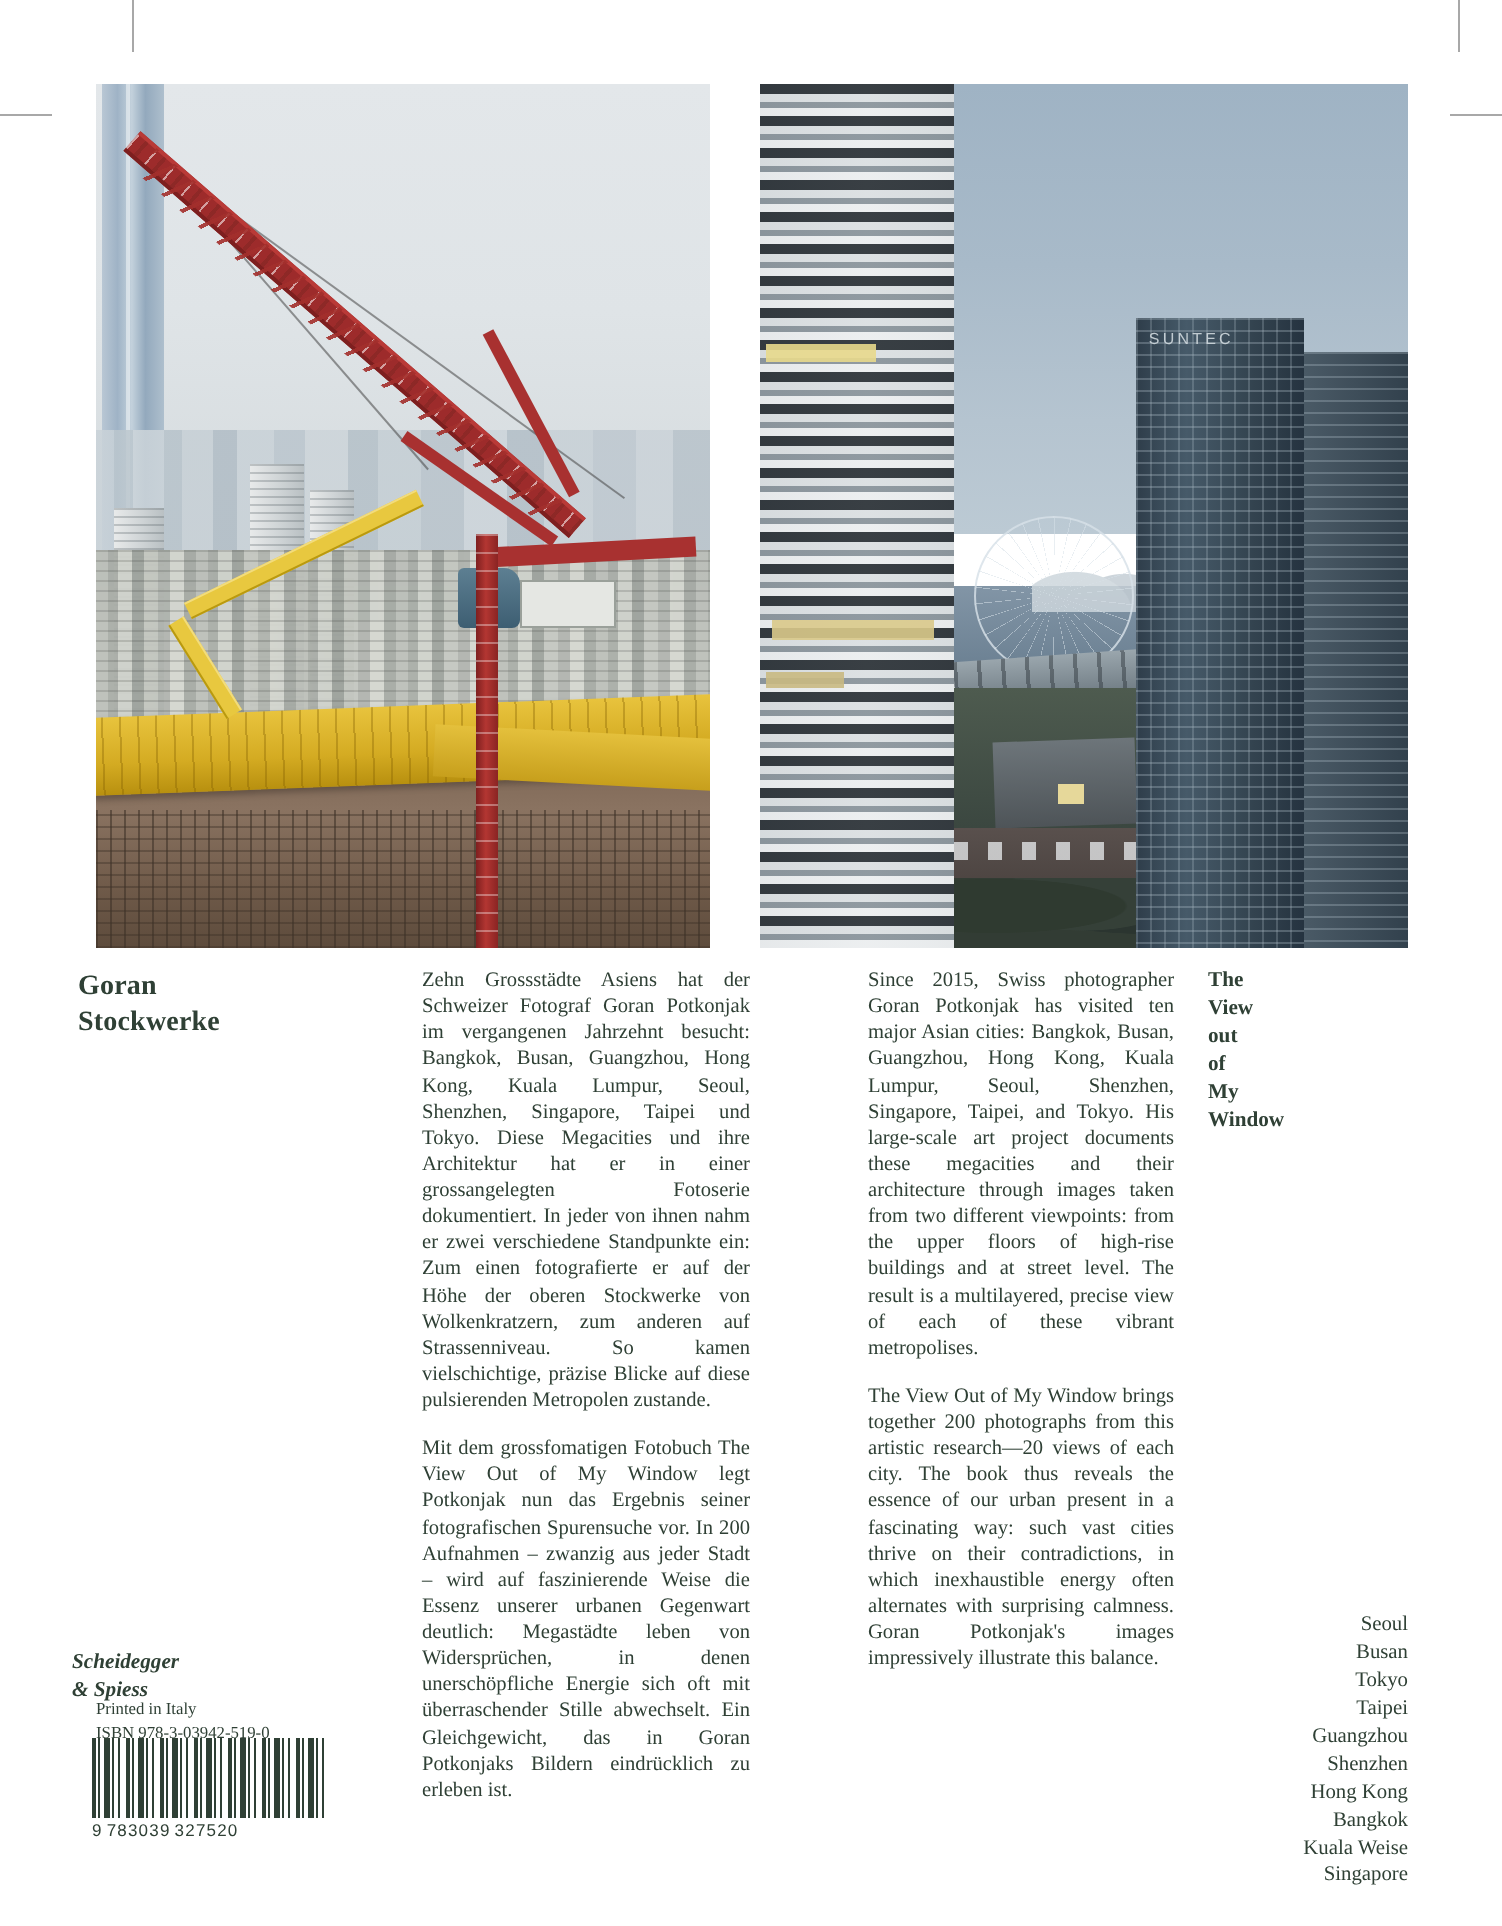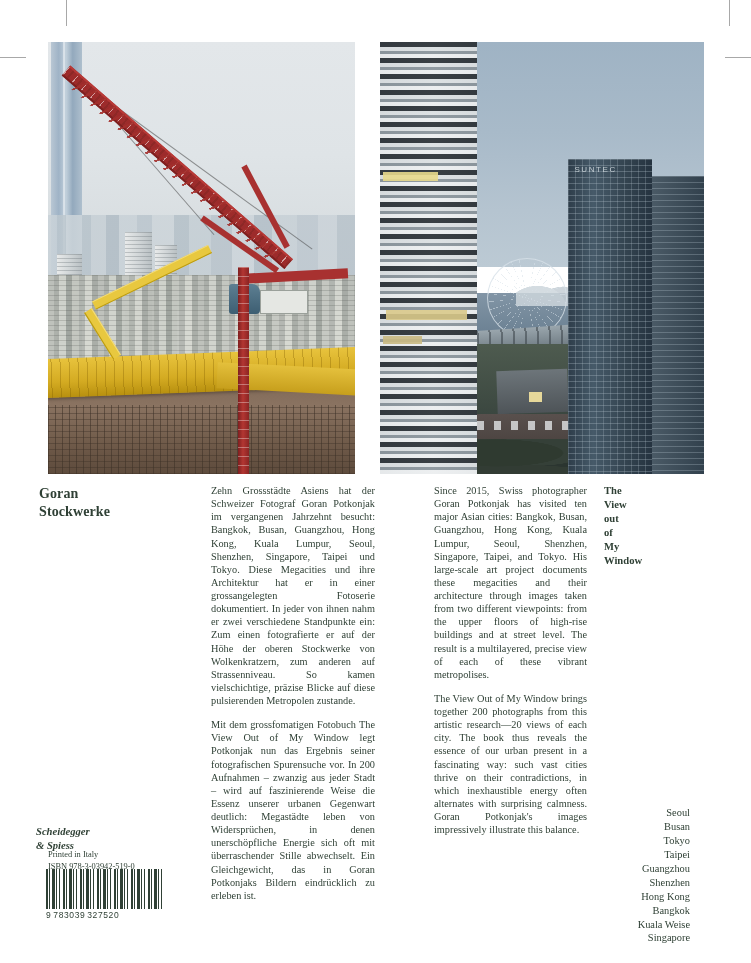--- a/index.html
+++ b/index.html
@@ -293,21 +293,21 @@
 
   #title-block {
     left: 604px; top: 484px; width: 100px;
     text-align: left;
     font-size: 10.6px;
     line-height: 1.33;
     font-weight: bold;
   }
 
   #city-list {
-    left: 580px; top: 806px; width: 110px;
+    left: 594px; top: 806px; width: 110px;
     text-align: right;
     font-size: 10.4px;
     line-height: 1.34;
   }
 
   #publisher {
     left: 36px; top: 803px; width: 150px;
     font-size: 10.6px; line-height: 1.32; font-style: italic; font-weight: bold; margin-top: 22px;
   }
 

